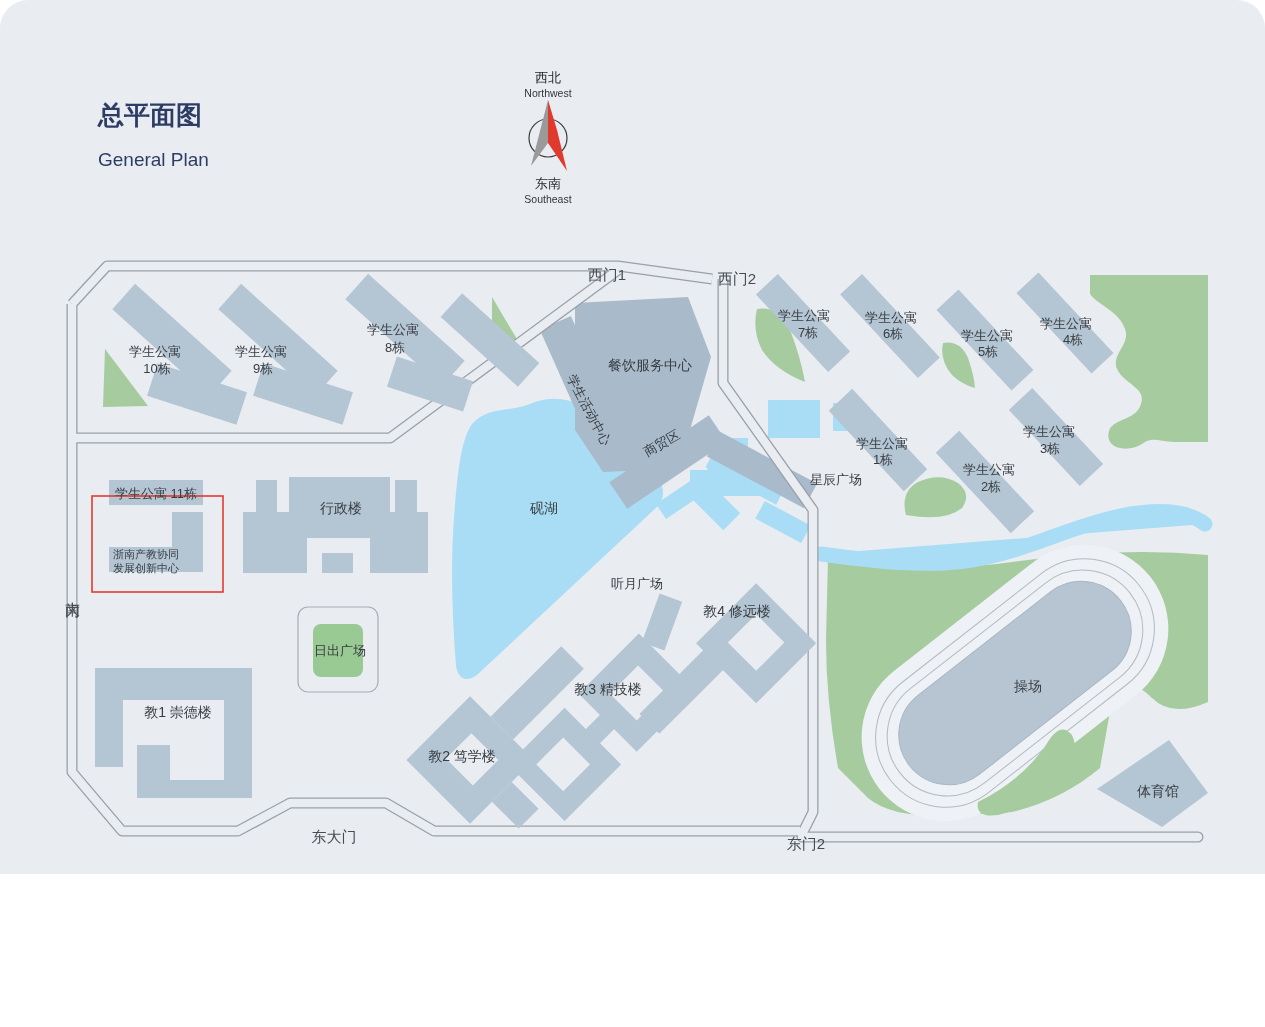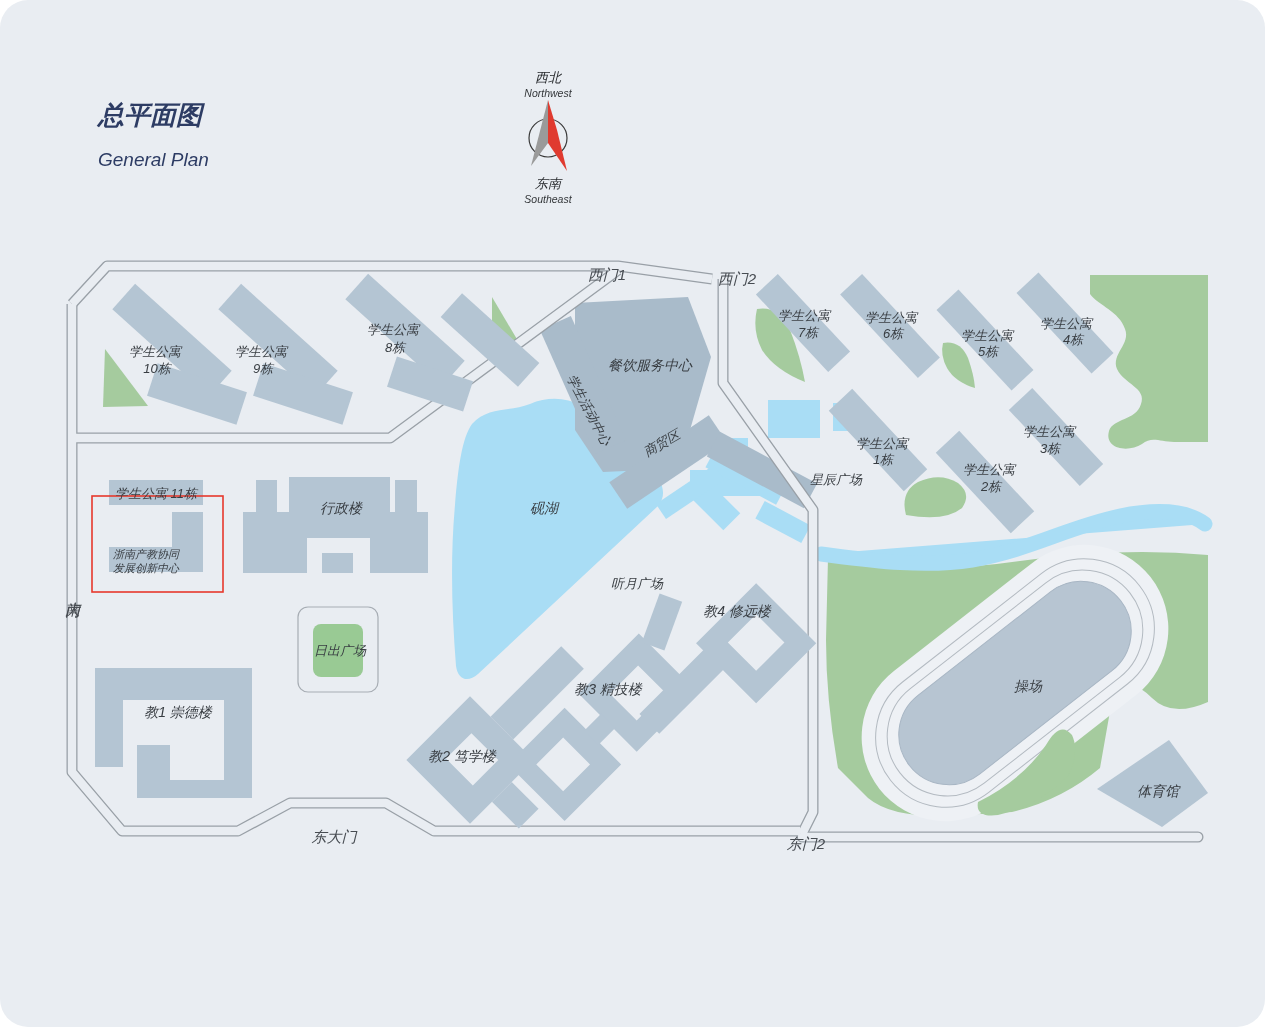--- a/index.html
+++ b/index.html
@@ -1,16 +1,16 @@
 <!DOCTYPE html>
 <html><head>
 <meta charset="utf-8">
 <style>
   html,body{margin:0;padding:0;background:#ffffff;}
-  .stage{width:1265px;height:1027px;position:relative;font-family:"Liberation Sans","DejaVu Sans",sans-serif;font-style:italic;}
+  .stage{width:1265px;height:874px;position:relative;font-family:"Liberation Sans","DejaVu Sans",sans-serif;}
   svg{display:block;}
   text{font-family:"Liberation Sans","DejaVu Sans",sans-serif;fill:#383d42;}
   .t-title{font-size:26px;font-weight:bold;fill:#2d3c64;}
   .t-sub{font-size:19px;fill:#2d3c64;}
   .t-gate{font-size:15px;fill:#474c52;}
   .t-lbl{font-size:13px;}
   .t-lbl-lg{font-size:14px;}
   .t-sm{font-size:11px;}
   .t-compass{font-size:13px;fill:#26292c;}
   .t-compass-en{font-size:10.5px;fill:#333639;}

